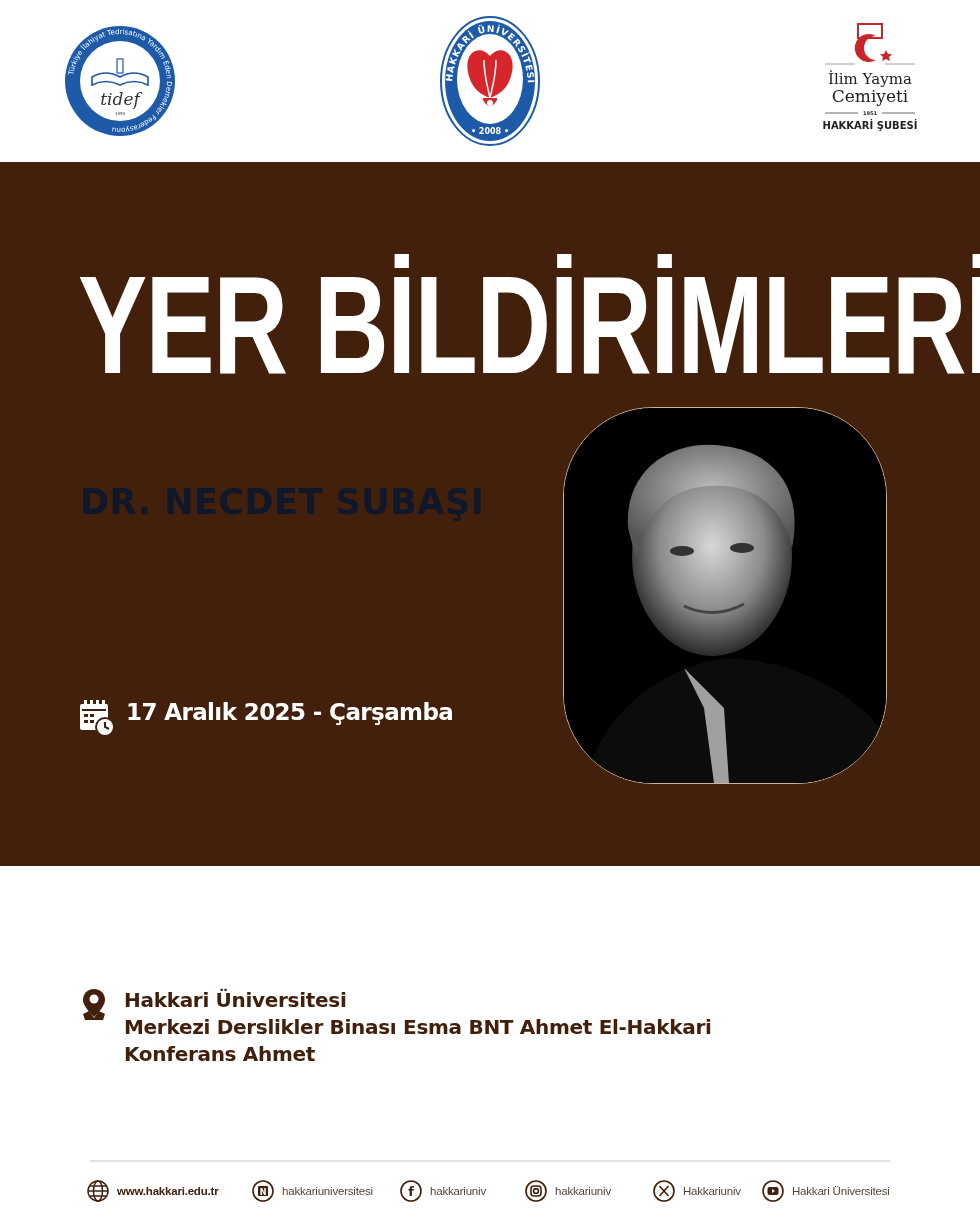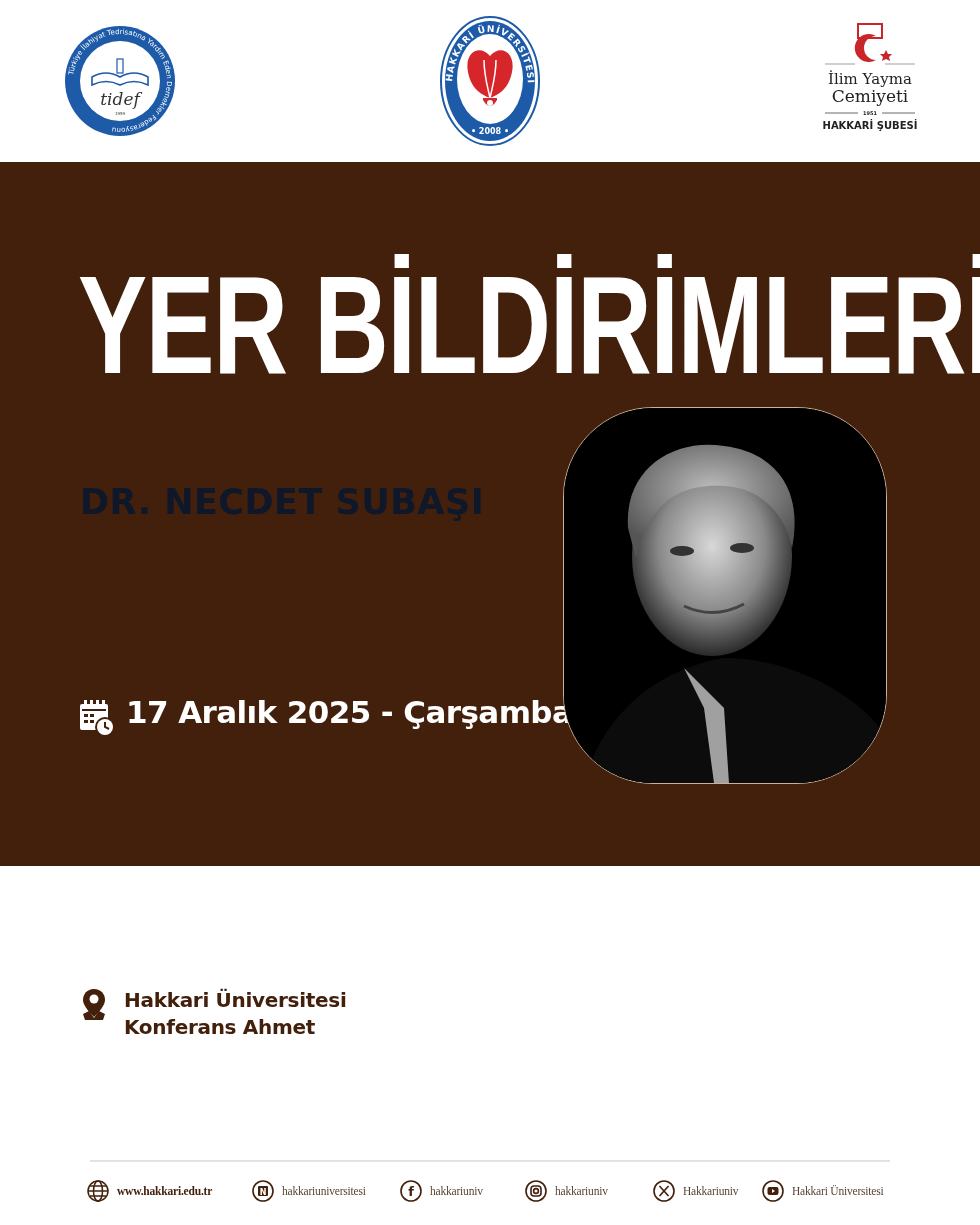--- a/index.html
+++ b/index.html
@@ -12,33 +12,33 @@
   .logo-ilim { left:820px; top:22px; width:100px; height:112px; }
 
   .brown-band { left:0; top:162px; width:980px; height:704px; background:#42200c; }
 
   .title { left:78px; top:250px; width:820px; height:150px; color:#fff; font-family:"Liberation Sans", sans-serif; font-weight:700; font-size:140px; line-height:150px; letter-spacing:-2px; white-space:nowrap; transform-origin:left top; transform:scaleX(0.74); }
 
   .speaker { left:80px; top:480px; color:#0f172a; font-family:"DejaVu Sans", sans-serif; font-weight:700; font-size:35px; line-height:44px; letter-spacing:0.5px; white-space:nowrap; }
 
   .date-block { left:78px; top:698px; display:flex; align-items:flex-start; }
   .date-icon { width:38px; height:40px; margin-right:10px; }
-  .date-text { color:#fff; font-family:"DejaVu Sans", sans-serif; font-weight:700; font-size:31px; line-height:28px; letter-spacing:-0.6px; }
+  .date-text { color:#fff; font-family:"DejaVu Sans", sans-serif; font-weight:700; font-size:23px; line-height:28px; letter-spacing:-0.6px; }
 
   .photo { left:563px; top:407px; width:322px; height:375px; border-radius:90px; background:#000; border:1.5px solid #c9b29a; overflow:hidden; }
 
   .loc-block { left:80px; top:987px; display:flex; align-items:flex-start; }
   .loc-icon { width:28px; height:34px; margin-right:16px; margin-top:0px; }
   .loc-text { color:#42200c; font-family:"DejaVu Sans", sans-serif; font-weight:700; font-size:20px; line-height:27px; letter-spacing:-0.3px; }
 
   .footer-line { left:90px; top:1160px; width:800px; height:2px; background:#e2e2e2; }
   .footer { left:86px; top:1176px; width:820px; height:30px; }
   .footer-item { position:absolute; top:0; display:flex; align-items:center; height:30px; }
   .fi-icon { width:24px; height:24px; margin-right:7px; }
-  .fi-text { font-family:Liberation Serif, serif; font-size:11.5px; color:#5a4334; white-space:nowrap; letter-spacing:-0.2px; }
+  .fi-text { font-family:Liberation Sans, sans-serif; font-size:11.5px; color:#5a4334; white-space:nowrap; letter-spacing:-0.2px; }
   .fi-text.bold { font-weight:700; color:#42200c; }
 </style>
 </head>
 <body>
 
 <div class="abs logo-tidef">
   <svg width="112" height="112" viewBox="0 0 112 112">
     <circle cx="56" cy="56" r="55" fill="#1d5aa8"></circle>
     <circle cx="56" cy="56" r="40" fill="#fff"></circle>
     <defs>
@@ -141,20 +141,21 @@
 <div class="abs loc-block">
   <div class="loc-icon">
     <svg width="28" height="34" viewBox="0 0 28 34">
       <path d="M14,2 C7,2 3,7 3,13 C3,20 14,30 14,30 C14,30 25,20 25,13 C25,7 21,2 14,2 Z" fill="#42200c"></path>
       <circle cx="14" cy="12" r="4.5" fill="#fff"></circle>
       <path d="M3,27 L9,24 L14,31 L19,24 L25,27 L23,33 L5,33 Z" fill="#42200c"></path>
     </svg>
   </div>
   <div class="loc-text">
     <div>Hakkari Üniversitesi</div>
+    <div>Merkezi Derslikler Binası Esma BNT Ahmet El-Hakkari</div>
     <div>Konferans Ahmet</div>
   </div>
 </div>
 
 <div class="abs footer-line"></div>
 
 <div class="abs footer">
   <div class="footer-item" style="left:0;">
     <span class="fi-icon">
       <svg width="24" height="24" viewBox="0 0 24 24" fill="none" stroke="#42200c" stroke-width="1.5">

